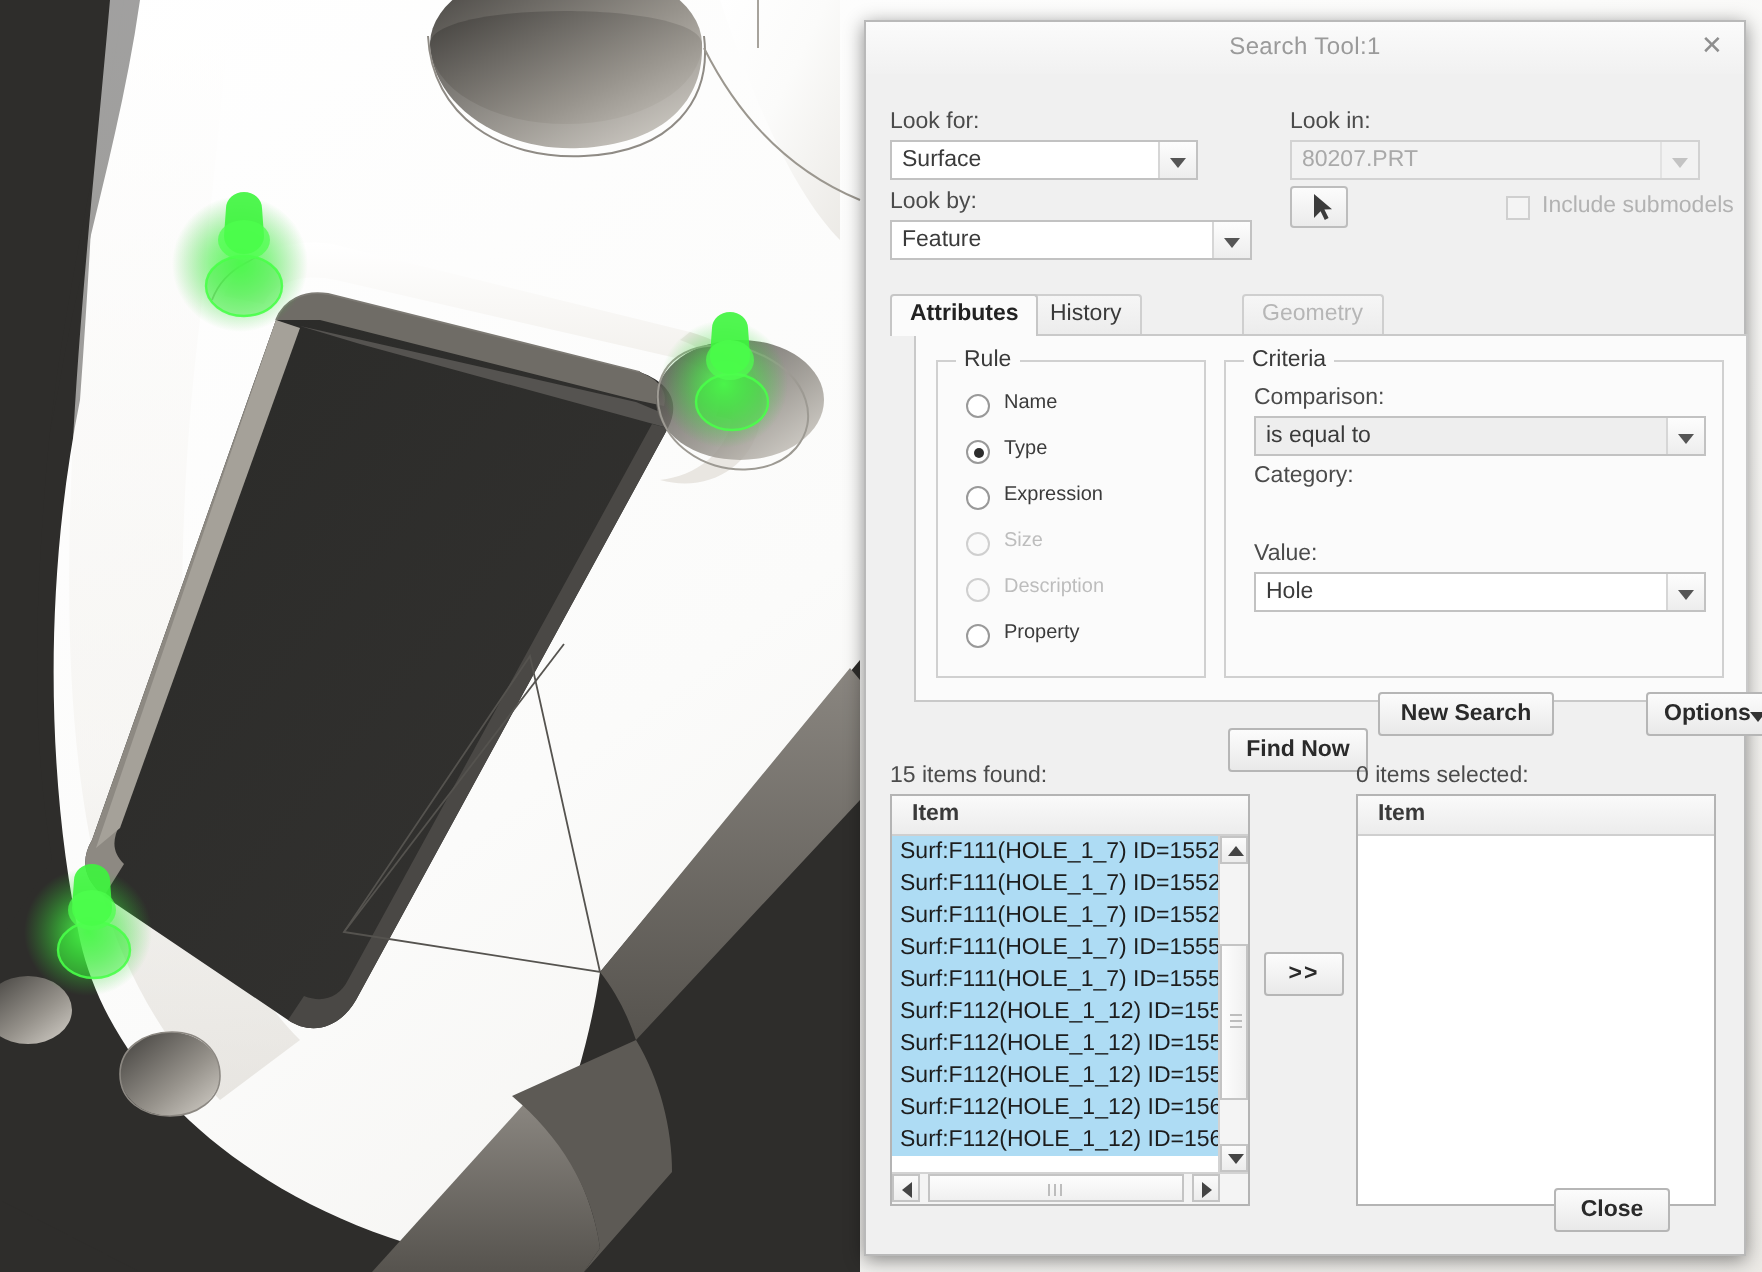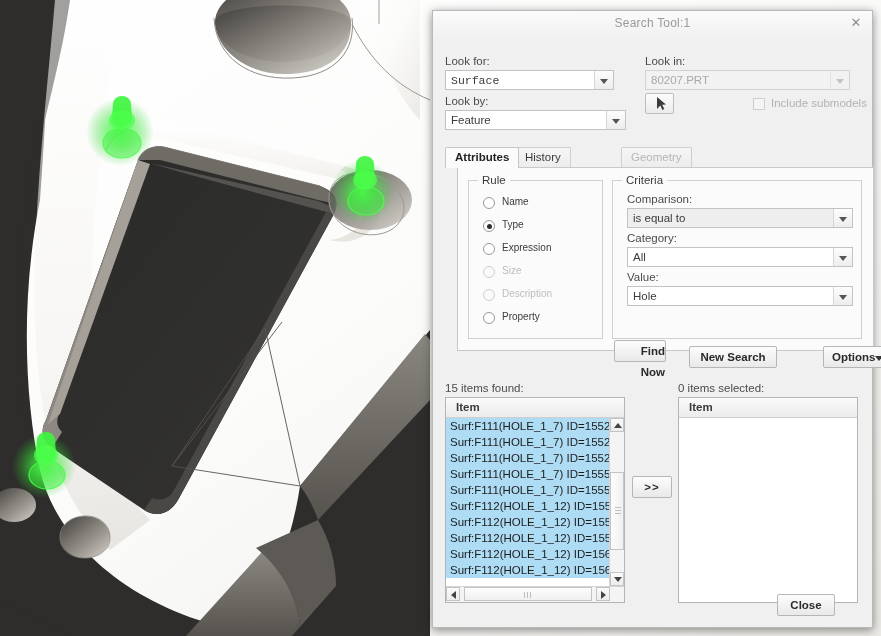--- a/index.html
+++ b/index.html
@@ -374,21 +374,21 @@
 <div id="dialog">
 
   <div id="titlebar">
     <div id="title-text">Search Tool:1</div>
     <div id="close-x">✕</div>
   </div>
 
   <div class="body">
 
     <div class="lbl" style="position:absolute;left:12px;top:18px;">Look for:</div>
-    <div class="combo" style="left:12px;top:33px;width:169px;font-family:Liberation Mono, monospace;">
+    <div class="combo" style="left:12px;top:33px;width:154px;">
       <div class="val">Surface</div>
       <div class="arrowbox"></div>
     </div>
 
     <div class="lbl" style="position:absolute;left:12px;top:58px;">Look by:</div>
     <div class="combo" style="left:12px;top:73px;width:181px;">
       <div class="val">Feature</div>
       <div class="arrowbox"></div>
     </div>
 
@@ -458,34 +458,30 @@
       <div class="group" style="left:154px;top:12px;width:250px;height:159px;">
         <div class="gtitle">Criteria</div>
 
         <div class="lbl" style="position:absolute;left:14px;top:12px;">Comparison:</div>
         <div class="combo shaded" style="left:14px;top:27px;width:226px;">
           <div class="val">is equal to</div>
           <div class="arrowbox"></div>
         </div>
 
         <div class="lbl" style="position:absolute;left:14px;top:51px;">Category:</div>
-        <div class="combo" style="left:14px;top:66px;width:226px;">
-          <div class="val">All</div>
-          <div class="arrowbox"></div>
-        </div>
 
         <div class="lbl" style="position:absolute;left:14px;top:90px;">Value:</div>
         <div class="combo" style="left:14px;top:105px;width:226px;">
           <div class="val">Hole</div>
           <div class="arrowbox"></div>
         </div>
       </div>
     </div>
 
-    <div class="btn" style="left:181px;top:303px;width:52px;height:22px;line-height:21px;text-align:right;">
+    <div class="btn" style="left:181px;top:327px;width:70px;height:22px;line-height:21px;">
       <span>Find Now</span>
     </div>
     <div class="btn" style="left:256px;top:309px;width:88px;height:22px;line-height:21px;">
       <span>New Search</span>
     </div>
     <div class="btn" style="left:349px;top:309px;width:68px;height:22px;line-height:21px;text-align:left;padding-left:8px;margin-left:41px;">
       <span>Options</span>
       <span style="position:absolute;right:7px;top:9px;border-left:4px solid transparent;border-right:4px solid transparent;border-top:5px solid #333;"></span>
     </div>
 

